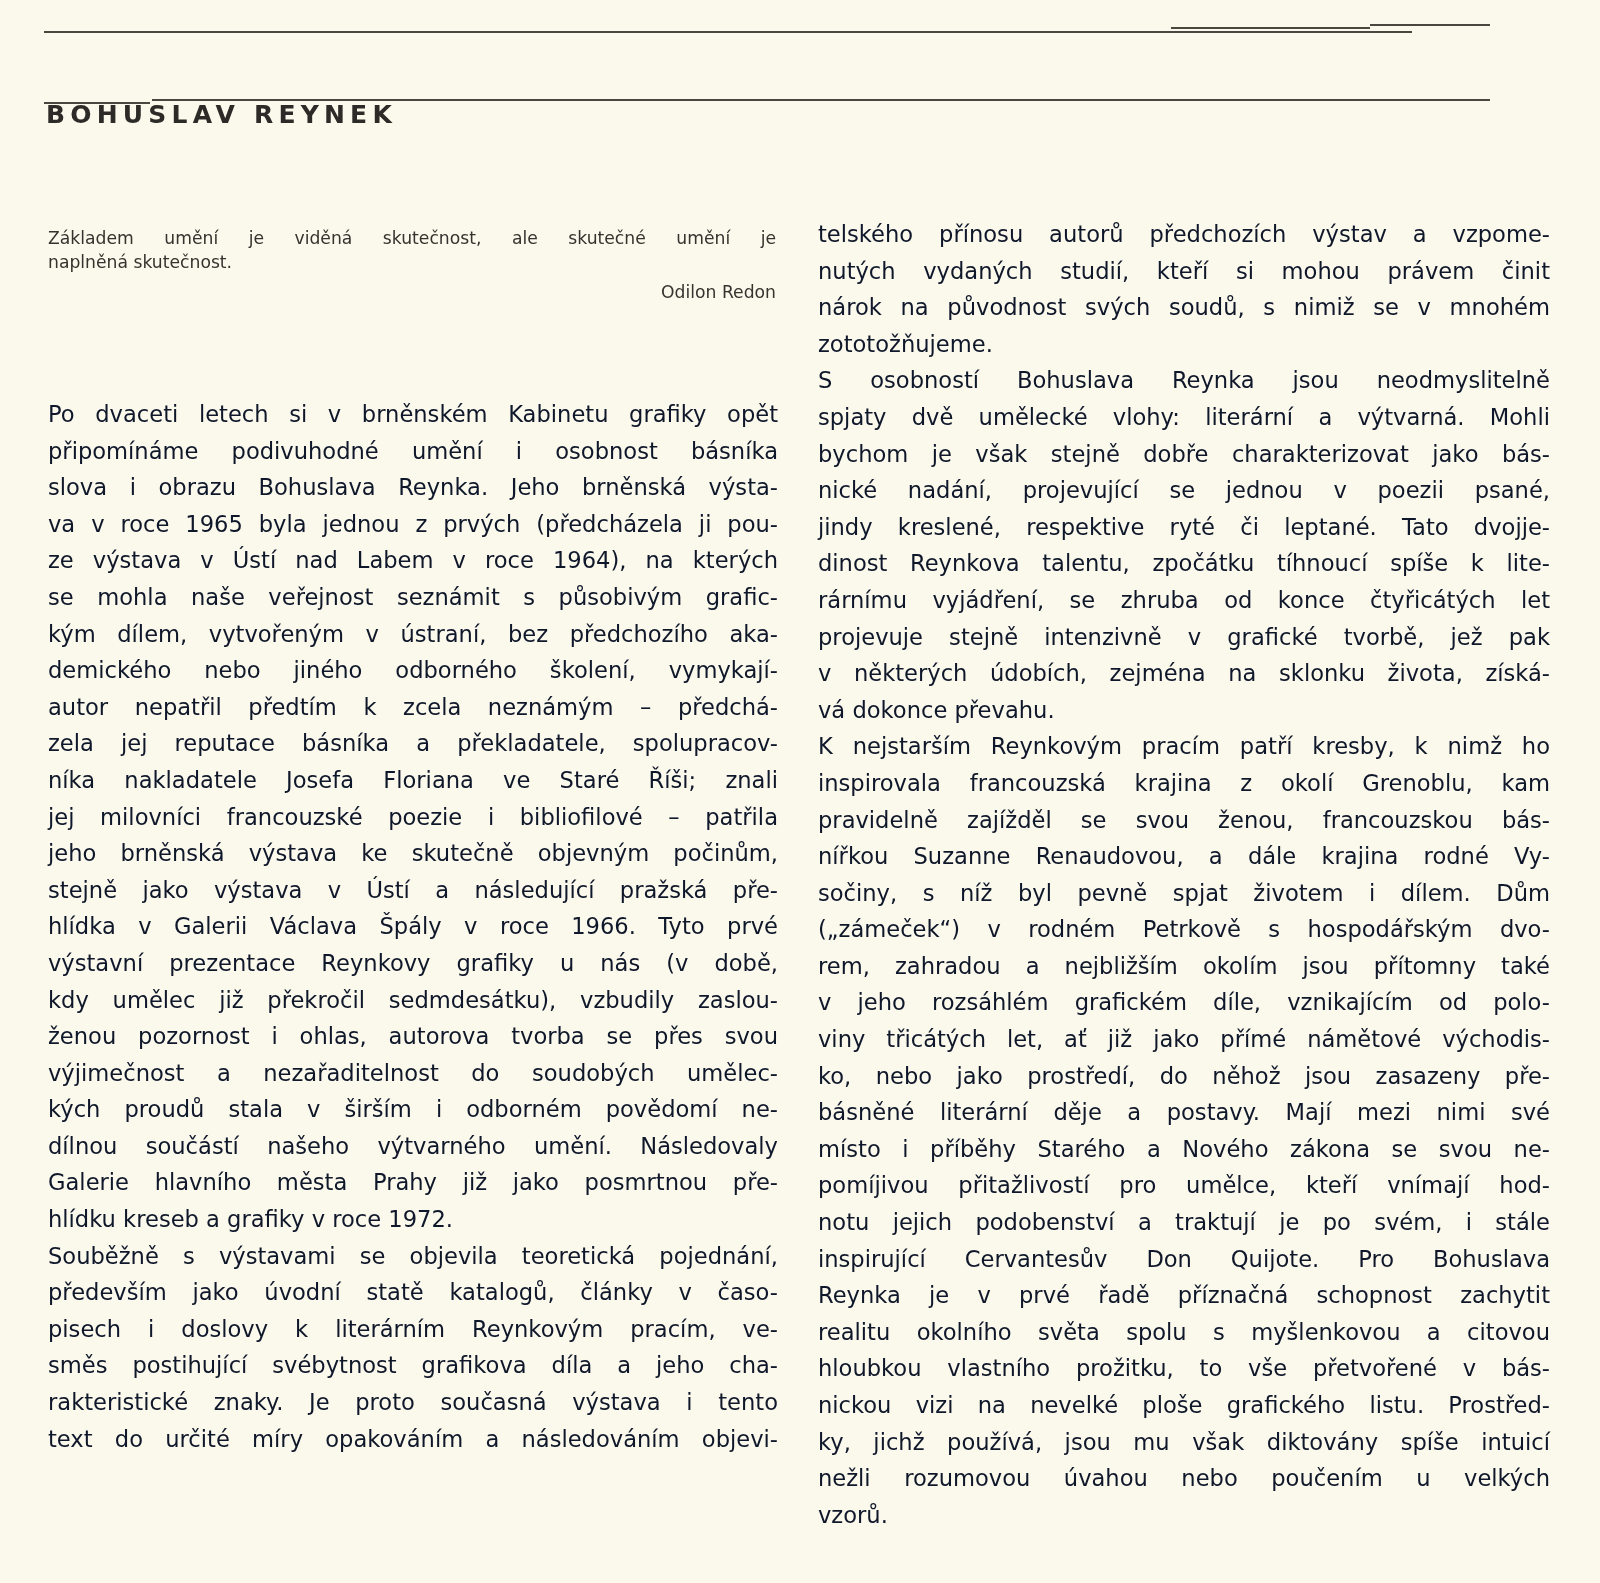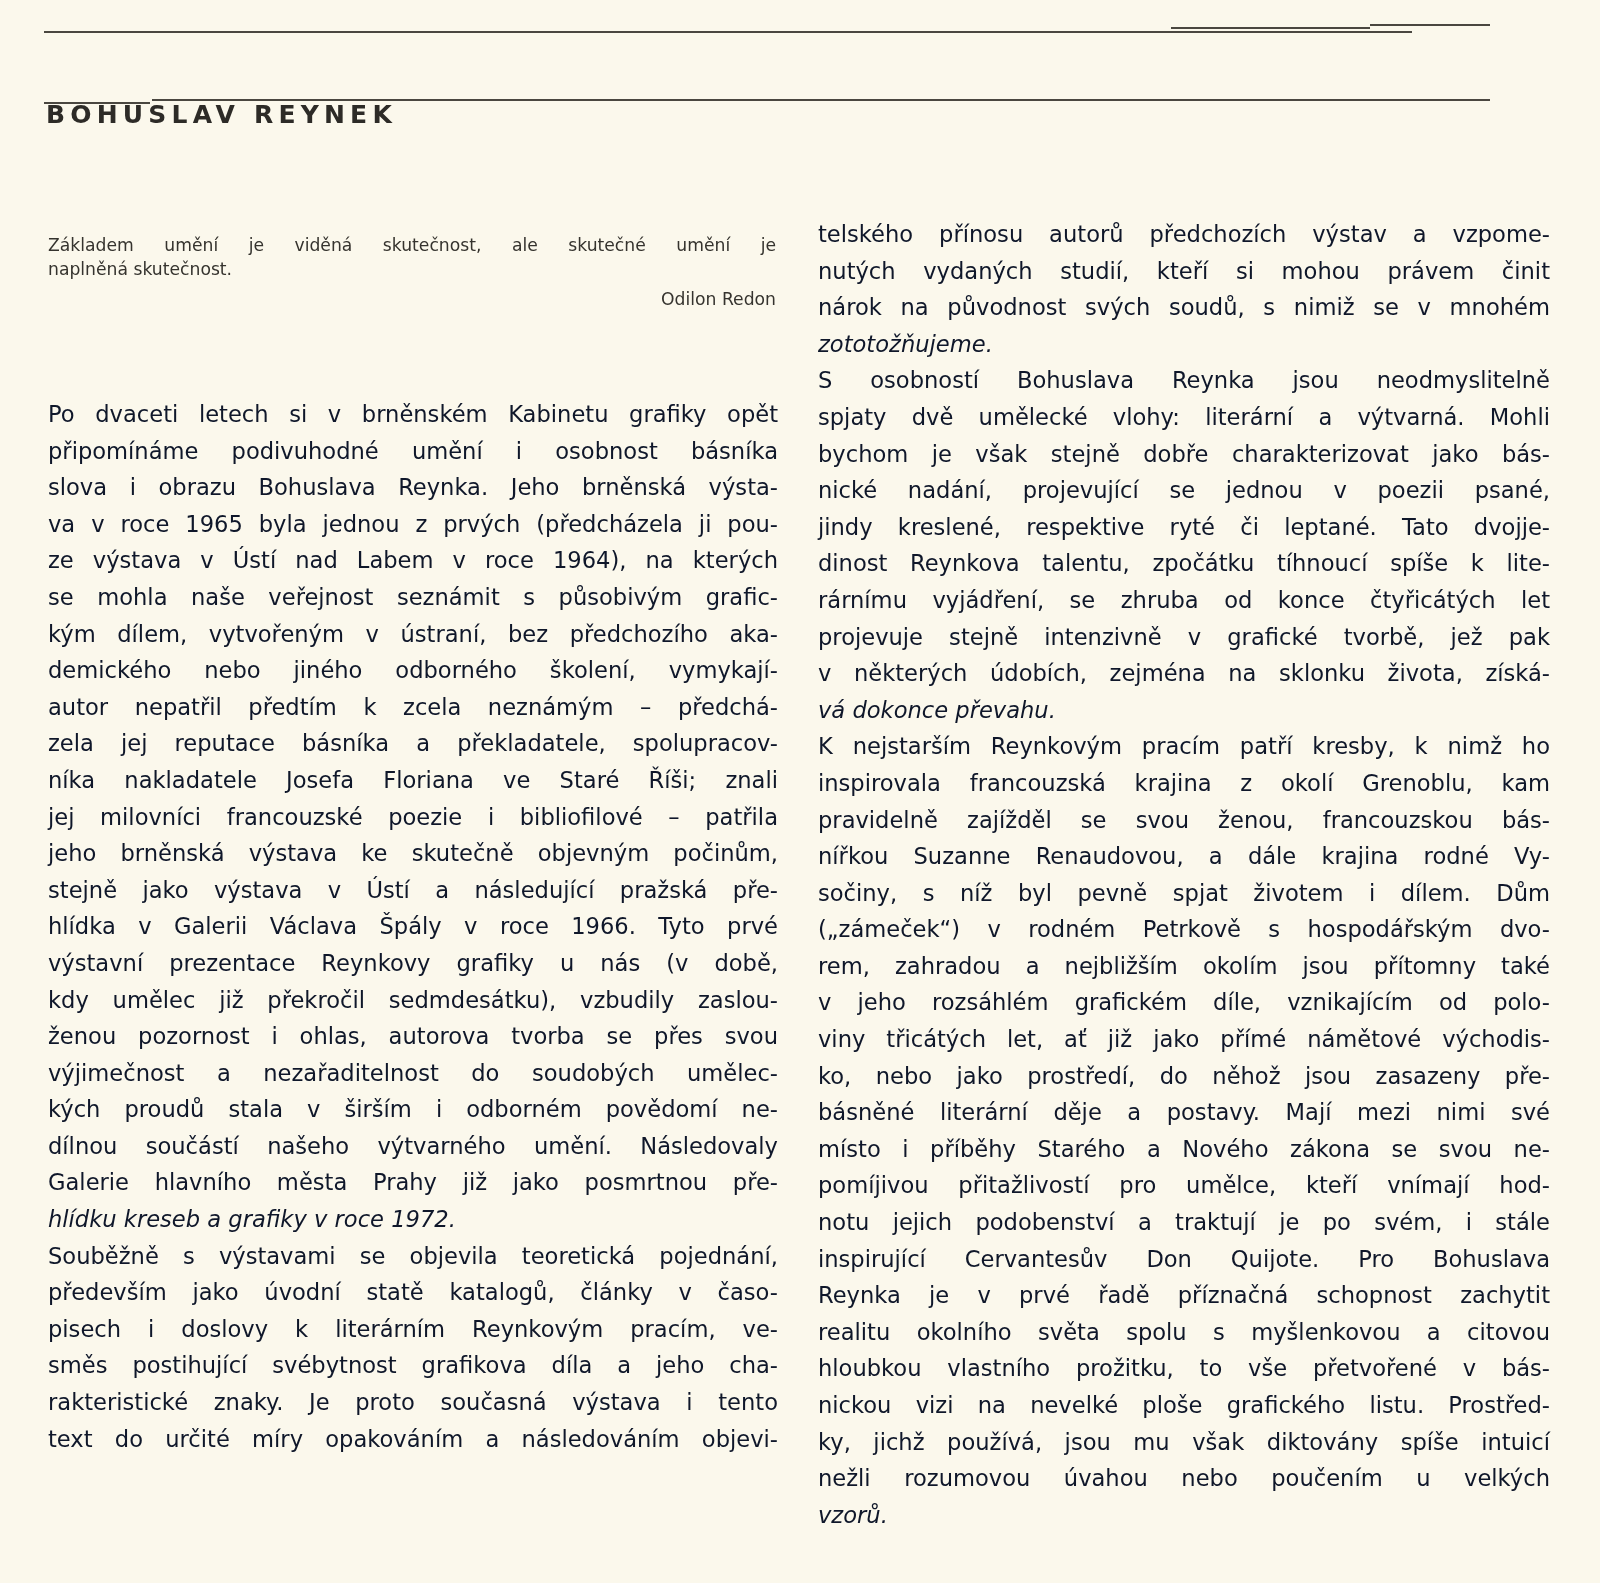--- a/index.html
+++ b/index.html
@@ -15,34 +15,34 @@
     .rule.thin { height: 1.5px; }
     .title {
       position: absolute; left: 46px; top: 52px;
       font-family: "DejaVu Sans", sans-serif;
       font-weight: bold; font-size: 25px; letter-spacing: 5.2px;
       color: #2d2b27;
       margin-top: 48px;
     }
     .epigraph {
       position: absolute; left: 48px; top: 226px; width: 728px;
-      font-size: 17.2px; line-height: 24px; color: #35332e; margin-top: 7px;
+      font-size: 17.2px; line-height: 24px; color: #35332e;
     }
     .epigraph .line { display: block; text-align: justify; text-align-last: justify; white-space: nowrap; }
     .epigraph .line.last { text-align-last: left; }
     .epigraph .author { display: block; text-align: right; margin-top: 6px; }
     .col { position: absolute; width: 730px; font-size: 22.6px; line-height: 36.6px; color: #0f172a; }
     .col.left { left: 48px; top: 396px; }
     .col.right { left: 818px; top: 216px; width: 732px; }
     .col .line {
       display: block; height: 36.6px;
       text-align: justify; text-align-last: justify;
       white-space: nowrap; overflow: visible;
     }
-    .col .line.end { text-align-last: left; font-style: italic; }
+    .col .line.end { text-align-last: left; }
   </style>
 </head>
 <body>
 
 <div class="rule" style="left:44px; top:31px; width:1368px;"></div>
 <div class="rule thin" style="left:1370px; top:24px; width:120px;"></div>
 <div class="rule thin" style="left:1171px; top:27px; width:199px;"></div>
 
 <div class="title">BOHUSLAV REYNEK</div>
 

